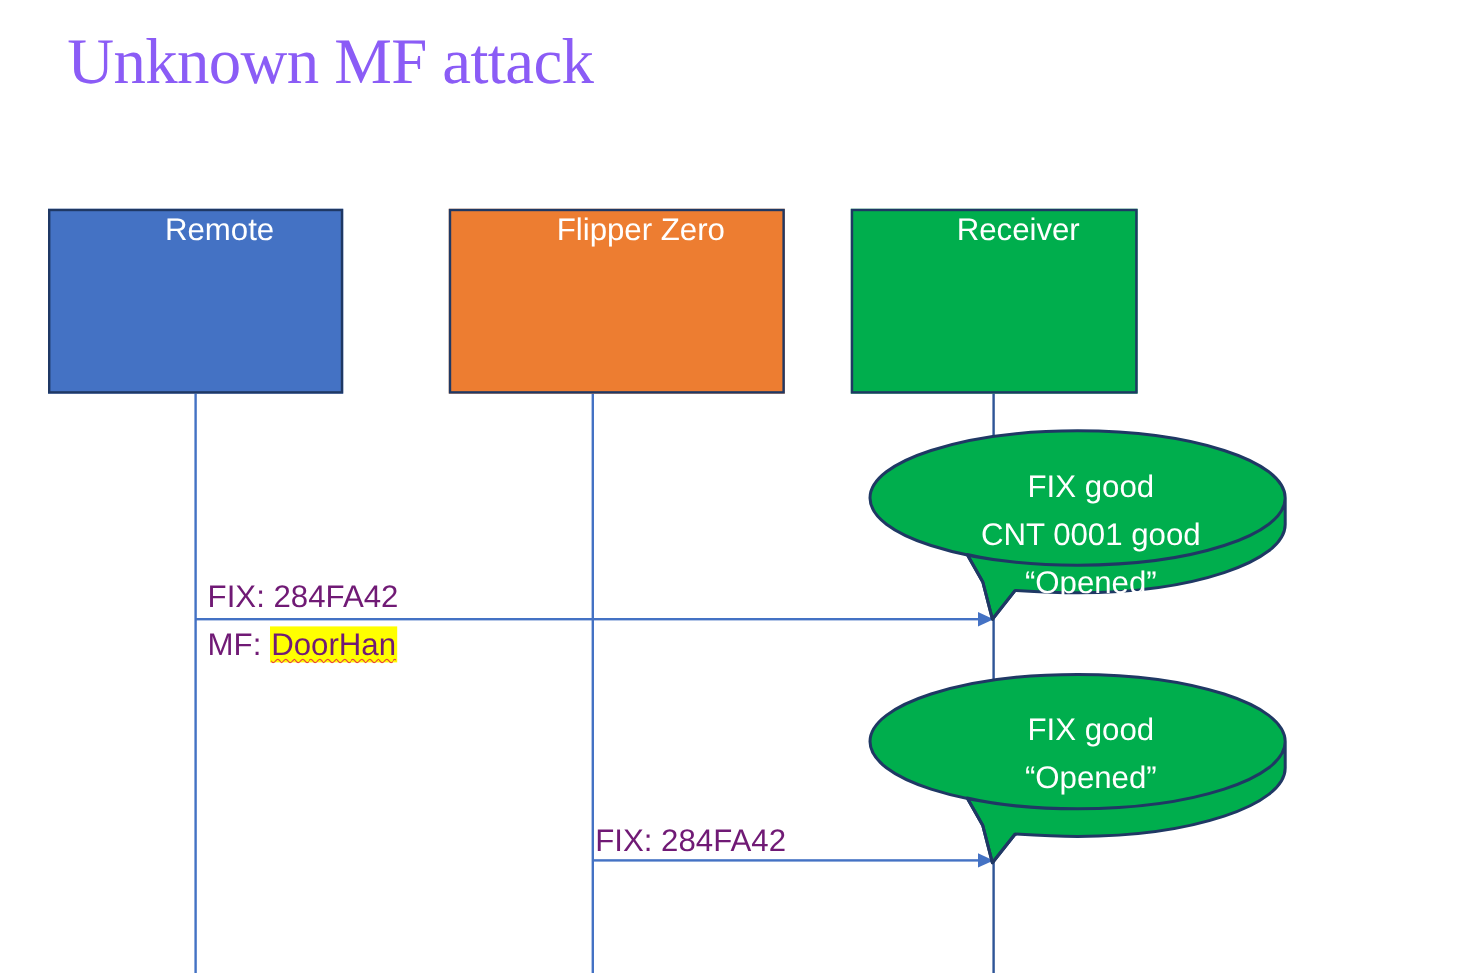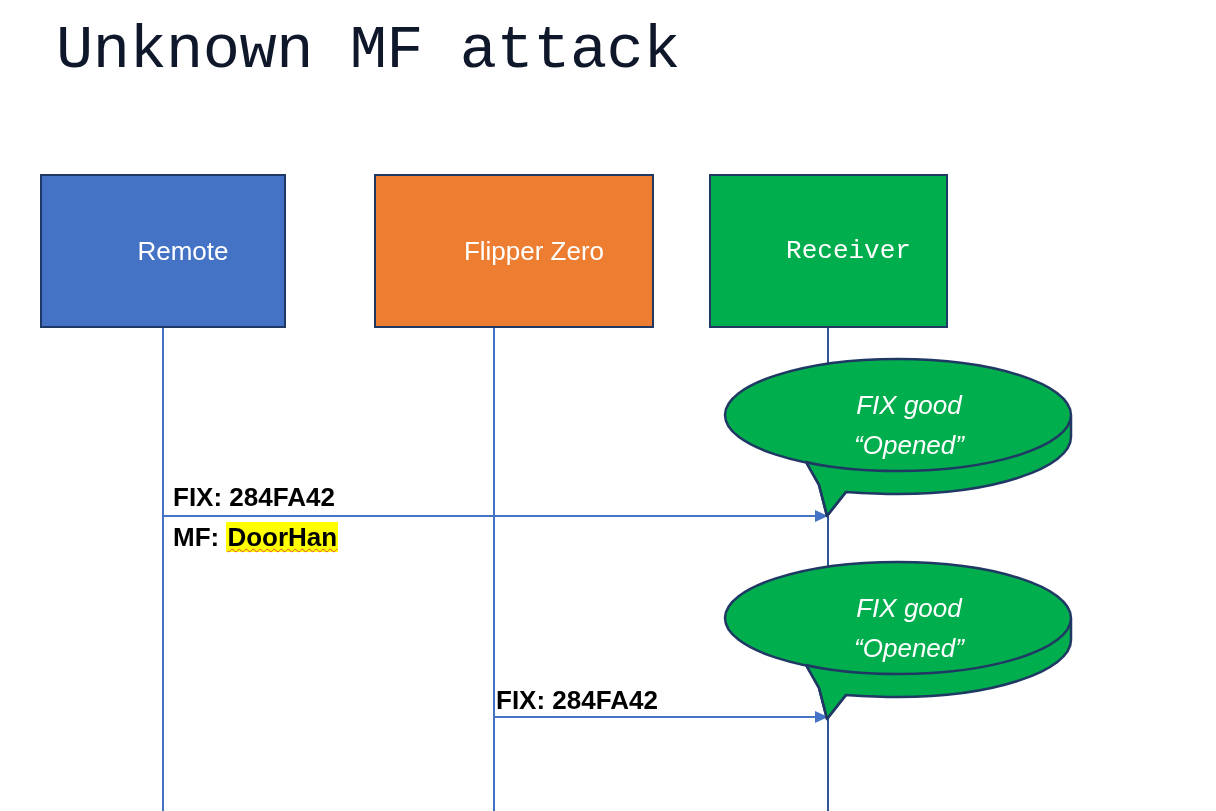--- a/index.html
+++ b/index.html
@@ -19,48 +19,47 @@
     height: 811px;
     background: #ffffff;
     overflow: hidden;
   }
 
   
   #slide-title {
     position: absolute;
     left: 56px;
     top: 8px;
-    font-family: Liberation Mono, monospace;
+    font-family: Liberation Serif, serif;
     font-stretch: condensed;
     font-weight: 300;
-    font-size: 62px;
+    font-size: 54px;
     line-height: 86px;
-    color: #0f172a;
+    color: #8b5cf6;
     white-space: nowrap;
     letter-spacing: -0.5px;
   }
 
   
   .actor-box {
     position: absolute;
     box-sizing: border-box;
     border: 2px solid #1F3864;
     display: flex;
-    align-items: center;
     justify-content: center;
     color: #ffffff;
     font-size: 26px;
     font-weight: 400;
     line-height: 30px;
     text-align: center;
     padding-left: 40px;
   }
   #actor-remote  { left: 40px;  top: 174px; width: 246px; height: 154px; background: #4472C4; }
   #actor-flipper { left: 374px; top: 174px; width: 280px; height: 154px; background: #ED7D31; }
-  #actor-receiver{ left: 709px; top: 174px; width: 239px; height: 154px; background: #00AE4D; font-family: Liberation Mono, monospace; }
+  #actor-receiver{ left: 709px; top: 174px; width: 239px; height: 154px; background: #00AE4D; }
 
   
   .lifeline {
     position: absolute;
     width: 2px;
     background: #4472C4;
     top: 328px;
   }
   #lifeline-remote   { left: 162px; height: 483px; }
   #lifeline-flipper  { left: 493px; height: 483px; }
@@ -88,39 +87,38 @@
   #msg-arrow-1 .head  { left: 652px; }
   #msg-arrow-2 { left: 494px; top: 711px; width: 334px; }
   #msg-arrow-2 .shaft { width: 322px; }
   #msg-arrow-2 .head  { left: 321px; }
 
   
   .msg-text {
     position: absolute;
     font-size: 26px;
     line-height: 40px;
-    color: #000000;
+    color: #701a75;
     white-space: nowrap;
-    font-weight: bold;
   }
   #msg-text-1 { left: 173px; top: 477px; }
   #msg-text-2 { left: 496px; top: 680px; }
   .msg-line { display: block; height: 40px; }
   .hl {
     background: #FFFF00;
     padding: 0 1px;
   }
   .spell {
     text-decoration: underline wavy #E8453C;
     text-decoration-thickness: 1.4px;
     text-underline-offset: 2px;
   }
 
   
-  .bubble { position: absolute; font-style: italic; }
+  .bubble { position: absolute; }
   .bubble svg { display: block; overflow: visible; }
   .bubble-text {
     position: absolute;
     left: 0;
     width: 100%;
     text-align: center;
     color: #ffffff;
     font-size: 26px;
     line-height: 40px;
     pointer-events: none;
@@ -166,54 +164,55 @@
   <div class="msg-text" id="msg-text-1">
     <span class="msg-line"><span>FIX: </span><span>284FA42</span></span>
     <span class="msg-line"><span>MF: </span><span class="hl spell">DoorHan</span></span>
   </div>
 
   <div class="msg-text" id="msg-text-2">
     <span class="msg-line"><span>FIX: </span><span>284FA42</span></span>
   </div>
 
   <div class="bubble" id="bubble-1">
+    <svg width="348" height="162" viewBox="0 0 348 162">
+      <path d="M 174 1
+               C 269 1 347 26 347 57
+               C 347 88 269 113 174 113
+               C 140 113 108 110 82 104
+               L 95 127 L 103 158 L 122 134
+               C 138 135 156 136 174 136
+               C 269 136 347 110 347 79
+               L 347 57
+               C 347 88 269 113 174 113
+               C 79 113 1 88 1 57
+               C 1 26 79 1 174 1 Z" fill="#00AE4D" stroke="#1F3864" stroke-width="2.5" stroke-linejoin="round"></path>
+      <path d="M 82 104 L 95 127 L 103 158 L 122 134" fill="none" stroke="#1F3864" stroke-width="2.5" stroke-linejoin="round"></path>
+    </svg>
+    <div class="bubble-text">
+      <span class="bubble-line">FIX good</span>
+      <span class="bubble-line">CNT 0001 good</span>
+      <span class="bubble-line">“Opened”</span>
+    </div>
+  </div>
+
+  <div class="bubble" id="bubble-2">
     <svg width="348" height="162" viewBox="0 0 348 162">
       <path d="M 174 1
                C 269 1 347 26 347 57
                C 347 88 269 113 174 113
                C 140 113 108 110 82 104
                L 95 127 L 103 158 L 122 134
                C 138 135 156 136 174 136
                C 269 136 347 110 347 79
                L 347 57
                C 347 88 269 113 174 113
                C 79 113 1 88 1 57
                C 1 26 79 1 174 1 Z" fill="#00AE4D" stroke="#1F3864" stroke-width="2.5" stroke-linejoin="round"></path>
       <path d="M 82 104 L 95 127 L 103 158 L 122 134" fill="none" stroke="#1F3864" stroke-width="2.5" stroke-linejoin="round"></path>
     </svg>
     <div class="bubble-text">
       <span class="bubble-line">FIX good</span>
       <span class="bubble-line">“Opened”</span>
     </div>
   </div>
 
-  <div class="bubble" id="bubble-2">
-    <svg width="348" height="162" viewBox="0 0 348 162">
-      <path d="M 174 1
-               C 269 1 347 26 347 57
-               C 347 88 269 113 174 113
-               C 140 113 108 110 82 104
-               L 95 127 L 103 158 L 122 134
-               C 138 135 156 136 174 136
-               C 269 136 347 110 347 79
-               L 347 57
-               C 347 88 269 113 174 113
-               C 79 113 1 88 1 57
-               C 1 26 79 1 174 1 Z" fill="#00AE4D" stroke="#1F3864" stroke-width="2.5" stroke-linejoin="round"></path>
-      <path d="M 82 104 L 95 127 L 103 158 L 122 134" fill="none" stroke="#1F3864" stroke-width="2.5" stroke-linejoin="round"></path>
-    </svg>
-    <div class="bubble-text">
-      <span class="bubble-line">FIX good</span>
-      <span class="bubble-line">“Opened”</span>
-    </div>
-  </div>
-
 </div>
 
 </body></html>

